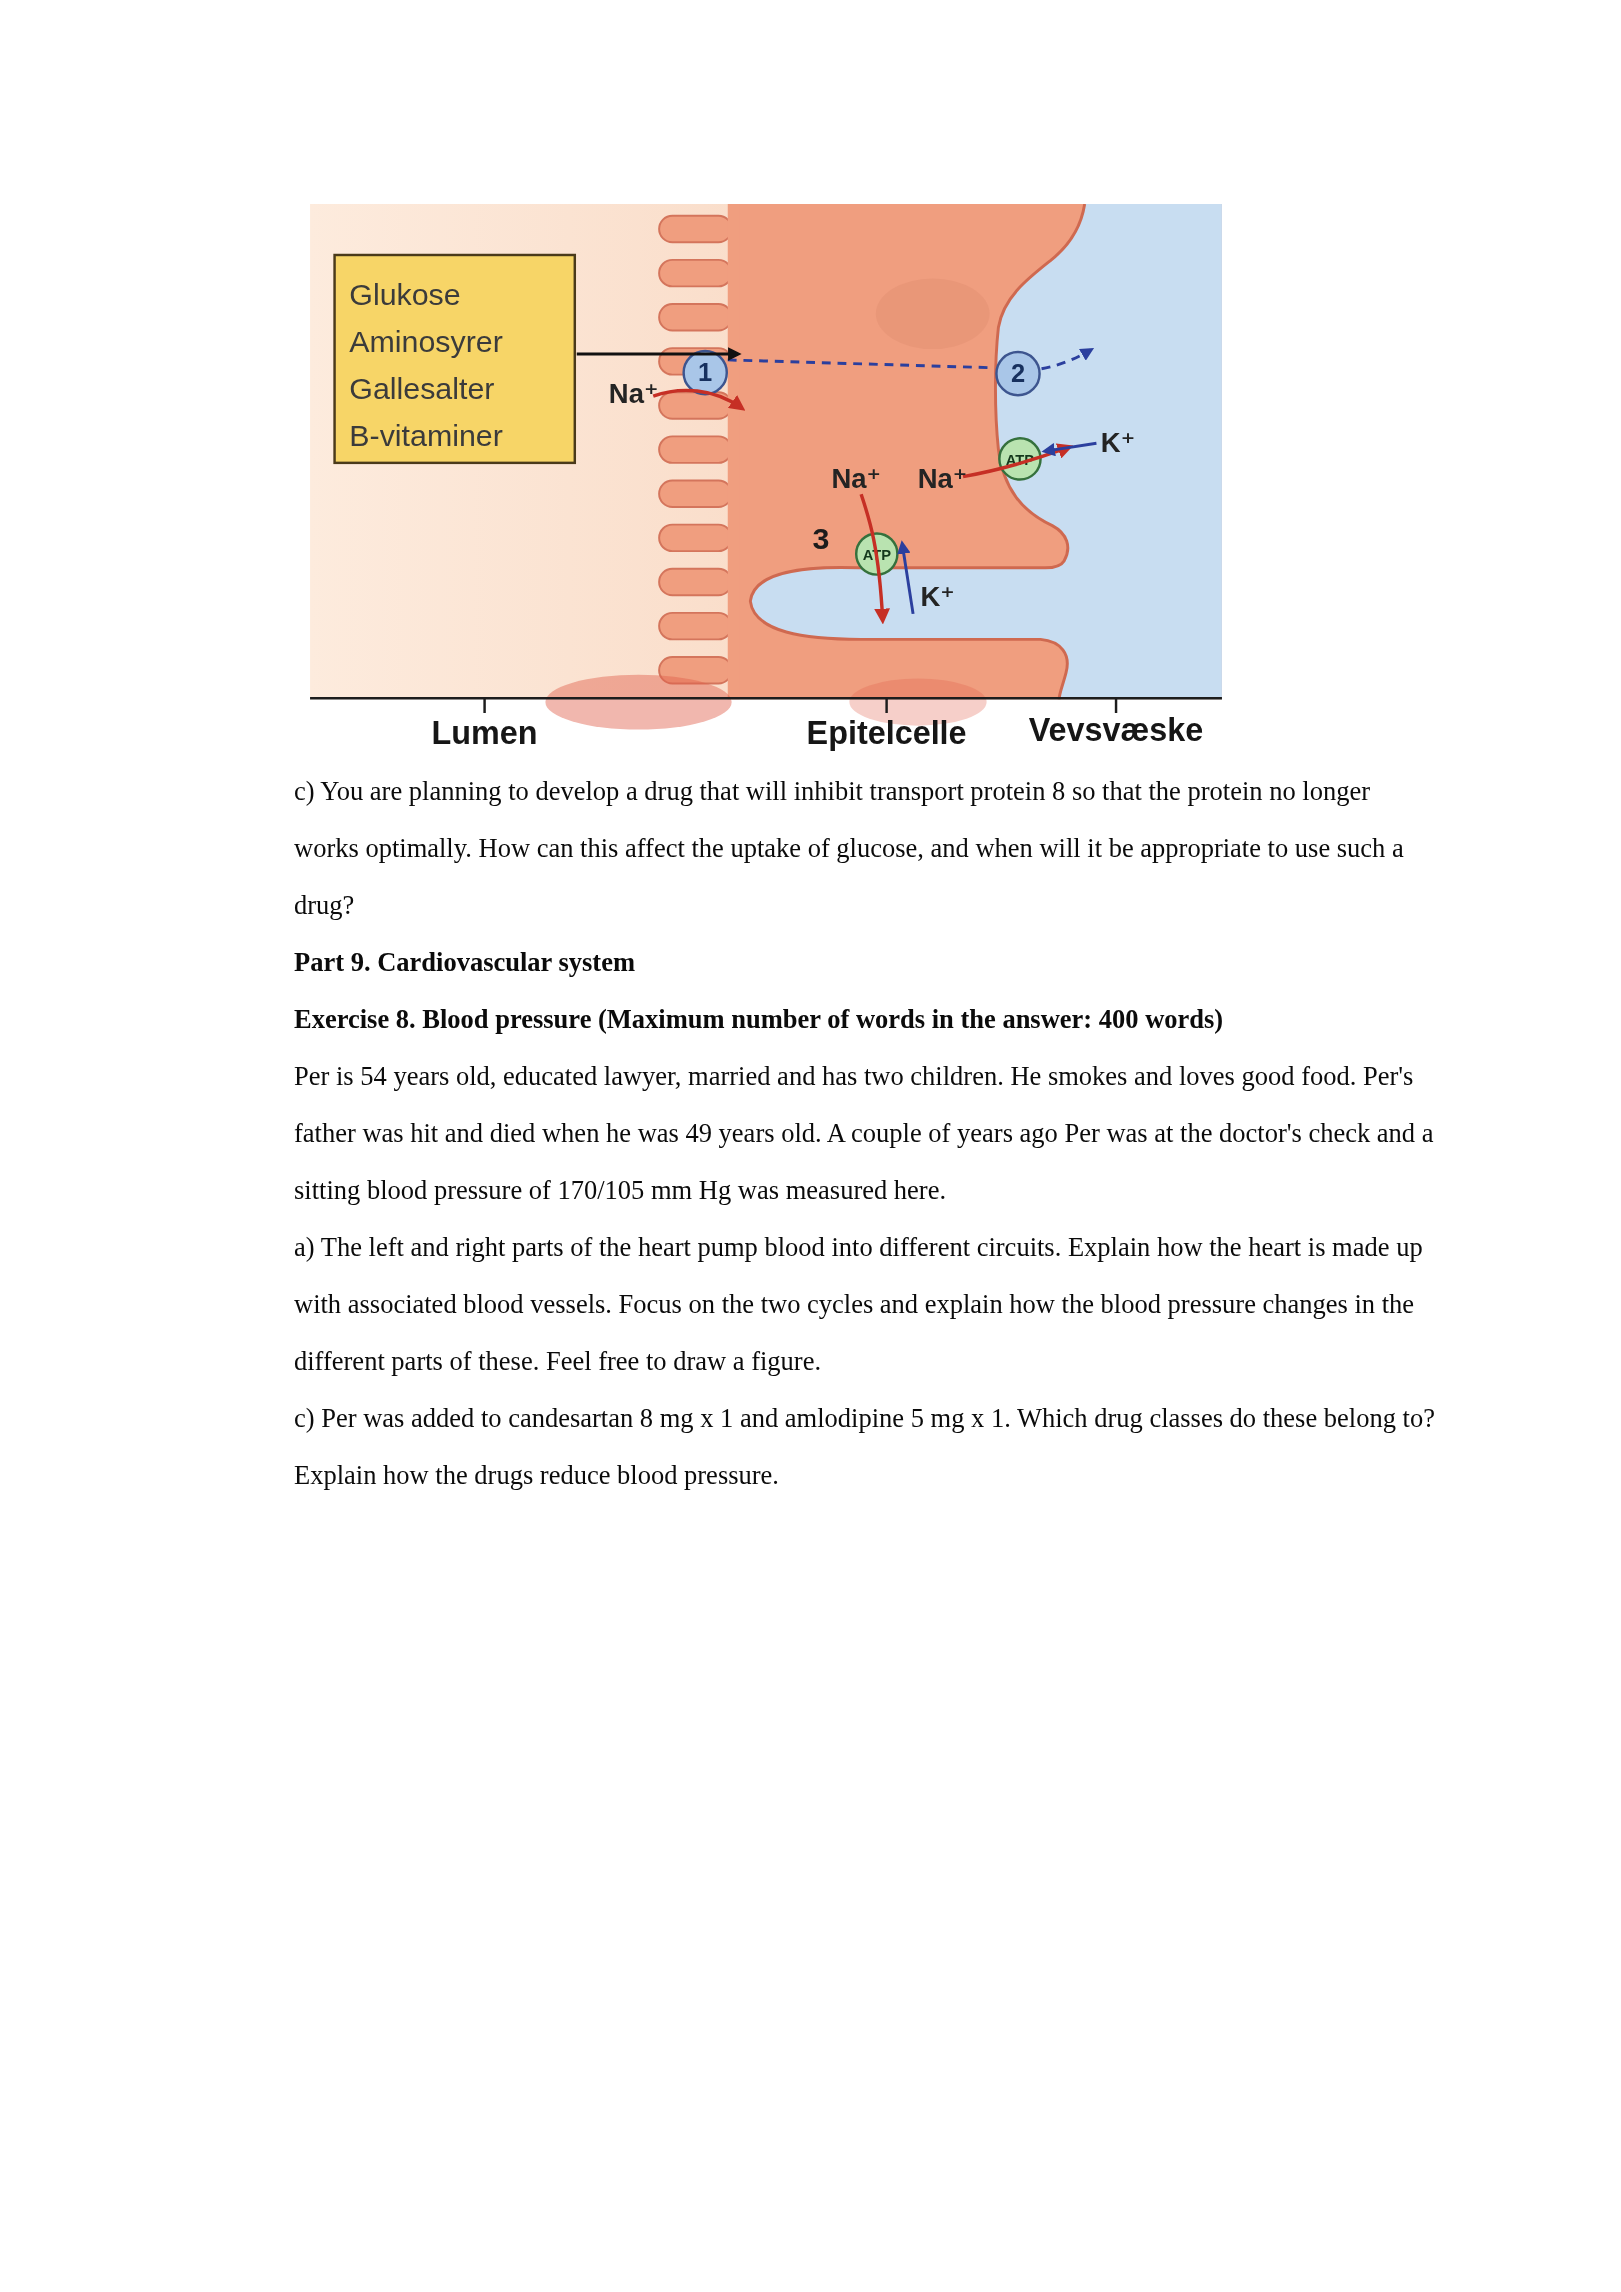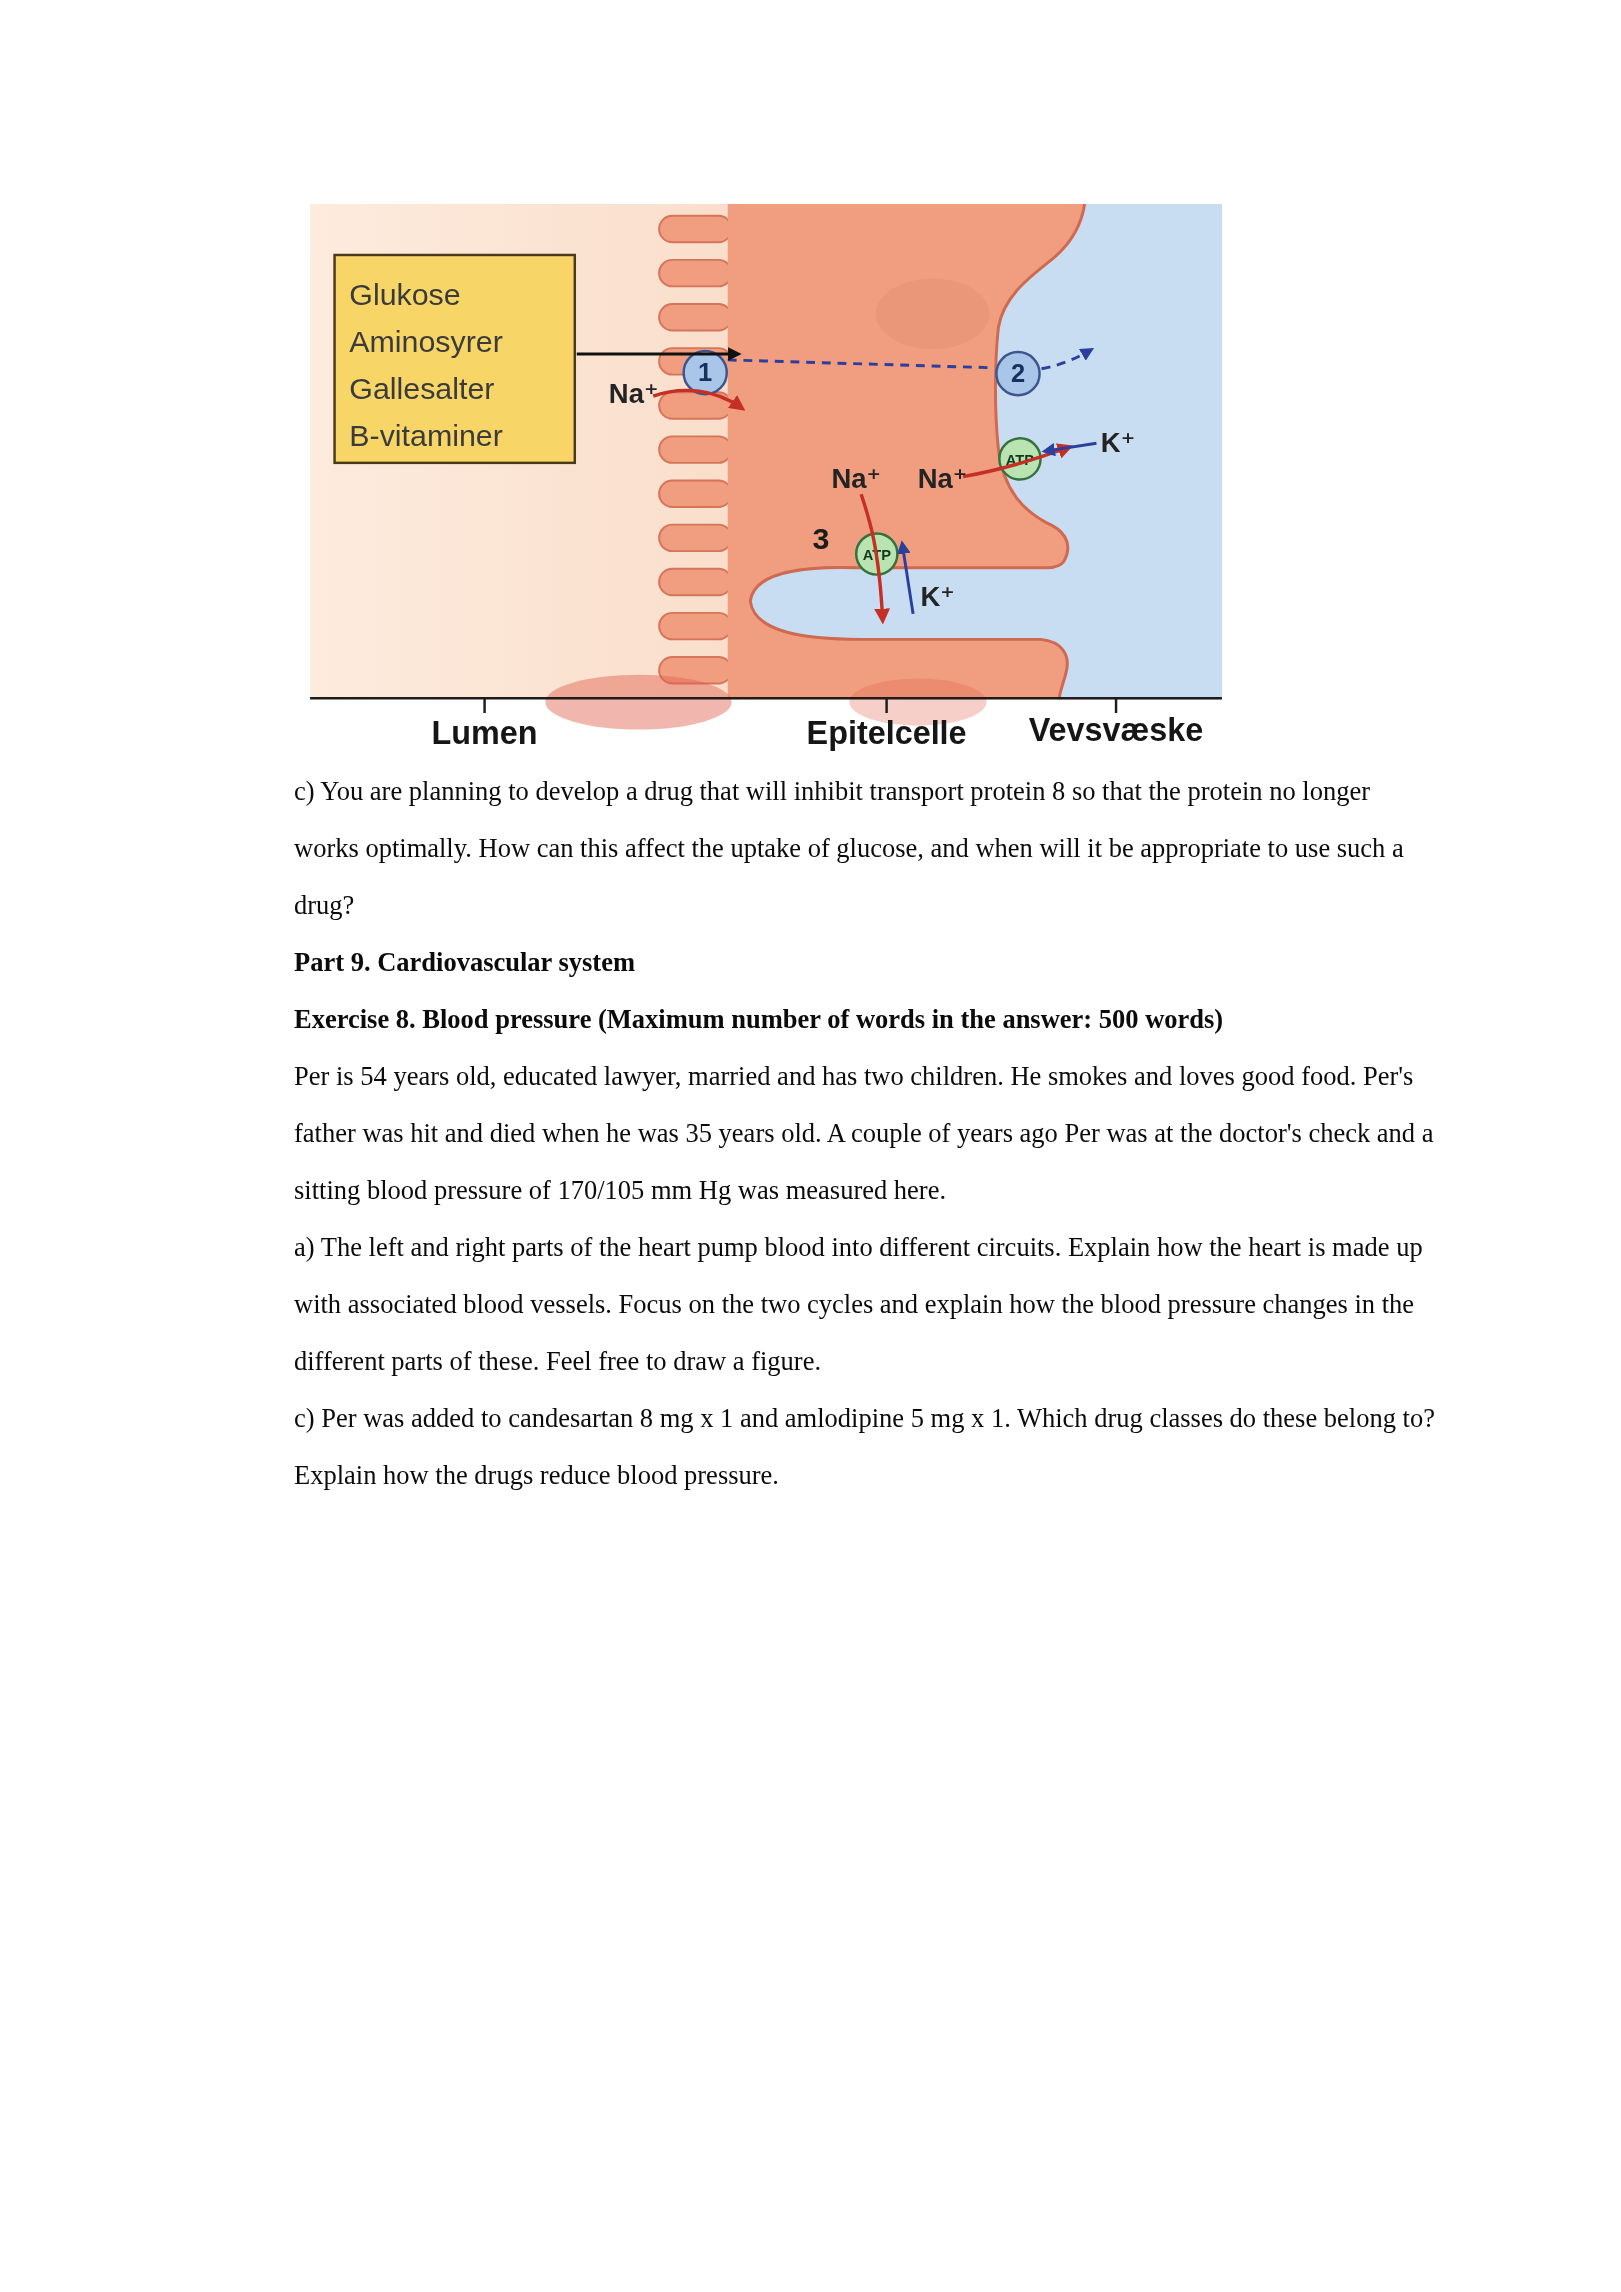--- a/index.html
+++ b/index.html
@@ -102,22 +102,22 @@
       <path d="M178,504 L178,519 M588,504 L588,519 M822,504 L822,519" stroke="#1d1d1d" stroke-width="2.5"></path>
       <text class="region-label" x="178" y="551">Lumen</text>
       <text class="region-label" x="588" y="551">Epitelcelle</text>
       <text class="region-label" x="822" y="548">Vevsvæske</text>
     </svg>
   </div>
 
   <div class="body-text">
     <p>c) You are planning to develop a drug that will inhibit transport protein 8 so that the protein no longer works optimally. How can this affect the uptake of glucose, and when will it be appropriate to use such a drug?</p>
     <p class="bold gap-above">Part 9. Cardiovascular system</p>
-    <p class="bold exercise-heading">Exercise 8. Blood pressure (Maximum number of words in the answer: 500 words)</p>
-    <p>Per is 54 years old, educated lawyer, married and has two children. He smokes and loves good food. Per's father was hit and died when he was 35 years old. A couple of years ago Per was at the doctor's check and a sitting blood pressure of 170/105 mm Hg was measured here.</p>
+    <p class="bold exercise-heading">Exercise 8. Blood pressure (Maximum number of words in the answer: 400 words)</p>
+    <p>Per is 54 years old, educated lawyer, married and has two children. He smokes and loves good food. Per's father was hit and died when he was 49 years old. A couple of years ago Per was at the doctor's check and a sitting blood pressure of 170/105 mm Hg was measured here.</p>
     <p>a) The left and right parts of the heart pump blood into different circuits. Explain how the heart is made up with associated blood vessels. Focus on the two cycles and explain how the blood pressure changes in the different parts of these. Feel free to draw a figure.</p>
     <p>c) Per was added to candesartan 8 mg x 1 and amlodipine 5 mg x 1. Which drug classes do these belong to? Explain how the drugs reduce blood pressure.</p>
   </div>
 
   <div class="page-number">5</div>
 
 </div>
 
 
 </body></html>

